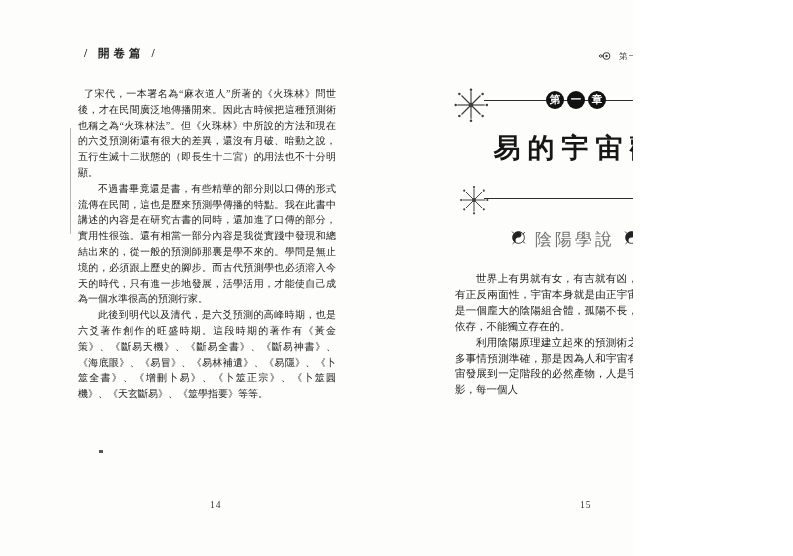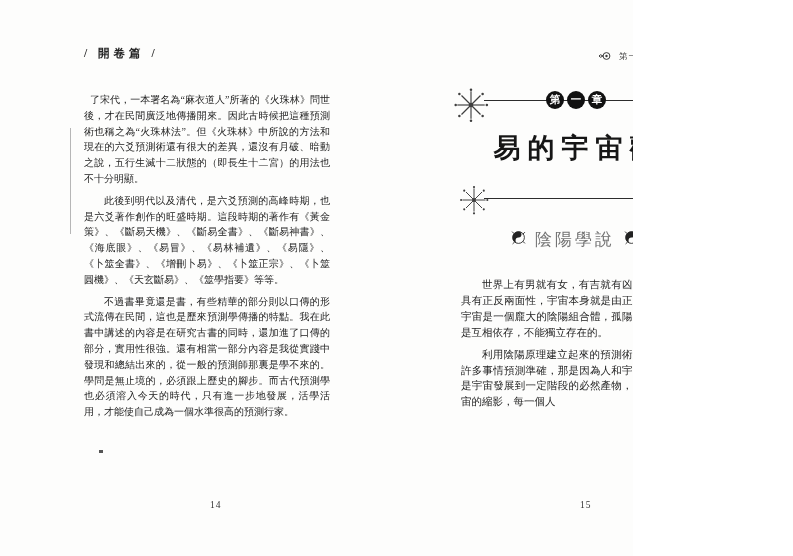--- a/index.html
+++ b/index.html
@@ -10,21 +10,21 @@
   }
   
   .running-head-left{
     position:absolute;left:84px;top:46px;
     font-size:11.5px;font-weight:bold;letter-spacing:4px;color:#242424;
   }
   .left-text{
     position:absolute;left:78px;top:86px;width:258px;
     font-size:10px;line-height:15.8px;text-align:justify;color:#222;
   }
-  .left-text p,.right-text p{margin:6px;}
+  .left-text p,.right-text p{margin:0;}
   .indent-half{text-indent:0.6em;}
   .indent-2{text-indent:2em;}
   .pagenum{position:absolute;font-size:9.5px;color:#333;letter-spacing:1px;}
   .pagenum-left{left:210px;top:500px;}
   .pagenum-right{left:580px;top:500px;}
   
   .scan-line{position:absolute;left:70px;top:128px;width:1px;height:106px;background:#909090;opacity:.65;}
   .speck{position:absolute;background:#555;}
   .speck-a{left:99px;top:450px;width:4px;height:3px;}
   .speck-b{left:263px;top:158px;width:2px;height:2px;opacity:.5;}
@@ -78,22 +78,22 @@
 <div class="canvas">
 
   <div class="scan-line"></div>
   <div class="speck speck-a"></div>
   <div class="speck speck-b"></div>
 
   <div class="running-head-left">/ 開卷篇 /</div>
 
   <div class="left-text">
     <p class="indent-half">了宋代，一本署名為“麻衣道人”所著的《火珠林》問世後，才在民間廣泛地傳播開來。因此古時候把這種預測術也稱之為“火珠林法”。但《火珠林》中所說的方法和現在的六爻預測術還有很大的差異，還沒有月破、暗動之說，五行生滅十二狀態的（即長生十二宮）的用法也不十分明顯。</p>
+    <p class="indent-2">不過書畢竟還是書，有些精華的部分則以口傳的形式流傳在民間，這也是歷來預測學傳播的特點。我在此書中講述的內容是在研究古書的同時，還加進了口傳的部分，實用性很強。還有相當一部分內容是我從實踐中發現和總結出來的，從一般的預測師那裏是學不來的。學問是無止境的，必須跟上歷史的腳步。而古代預測學也必須溶入今天的時代，只有進一步地發展，活學活用，才能使自己成為一個水準很高的預測行家。</p>
     <p class="indent-2">此後到明代以及清代，是六爻預測的高峰時期，也是六爻著作創作的旺盛時期。這段時期的著作有《黃金策》、《斷易天機》、《斷易全書》、《斷易神書》、《海底眼》、《易冒》、《易林補遺》、《易隱》、《卜筮全書》、《增刪卜易》、《卜筮正宗》、《卜筮圓機》、《天玄斷易》、《筮學指要》等等。</p>
-    <p class="indent-2">不過書畢竟還是書，有些精華的部分則以口傳的形式流傳在民間，這也是歷來預測學傳播的特點。我在此書中講述的內容是在研究古書的同時，還加進了口傳的部分，實用性很強。還有相當一部分內容是我從實踐中發現和總結出來的，從一般的預測師那裏是學不來的。學問是無止境的，必須跟上歷史的腳步。而古代預測學也必須溶入今天的時代，只有進一步地發展，活學活用，才能使自己成為一個水準很高的預測行家。</p>
   </div>
 
   <div class="pagenum pagenum-left">14</div>
 
   <div class="running-head-right">
     <span>
       <svg width="14" height="12" viewBox="0 0 14 12">
         <g stroke="#3a3a3a" stroke-width="1" fill="none">
           <circle cx="8.5" cy="6" r="3.4"></circle>
           <circle cx="8.5" cy="6" r="1.2" fill="#3a3a3a" stroke="none"></circle>

